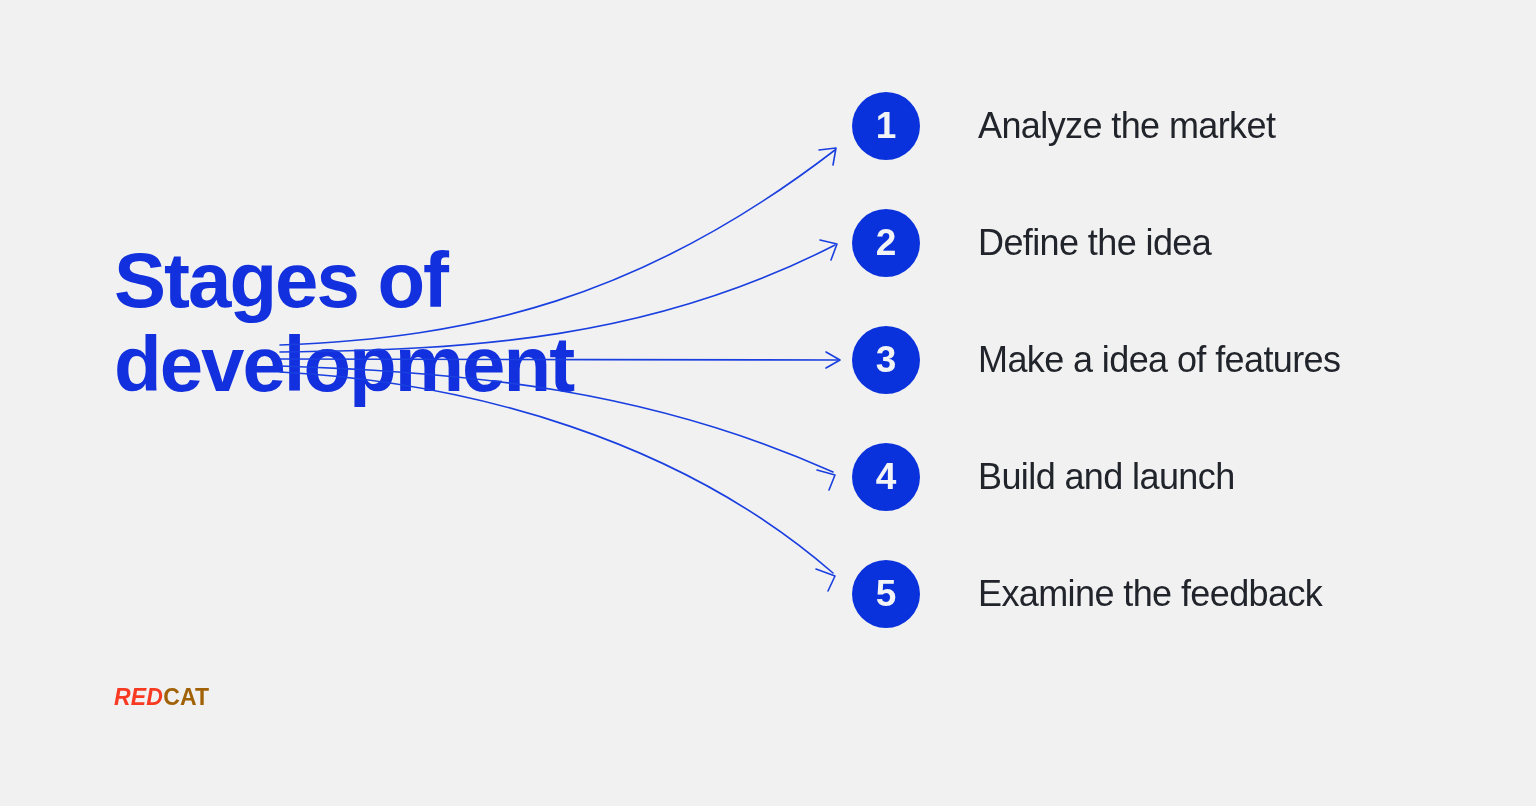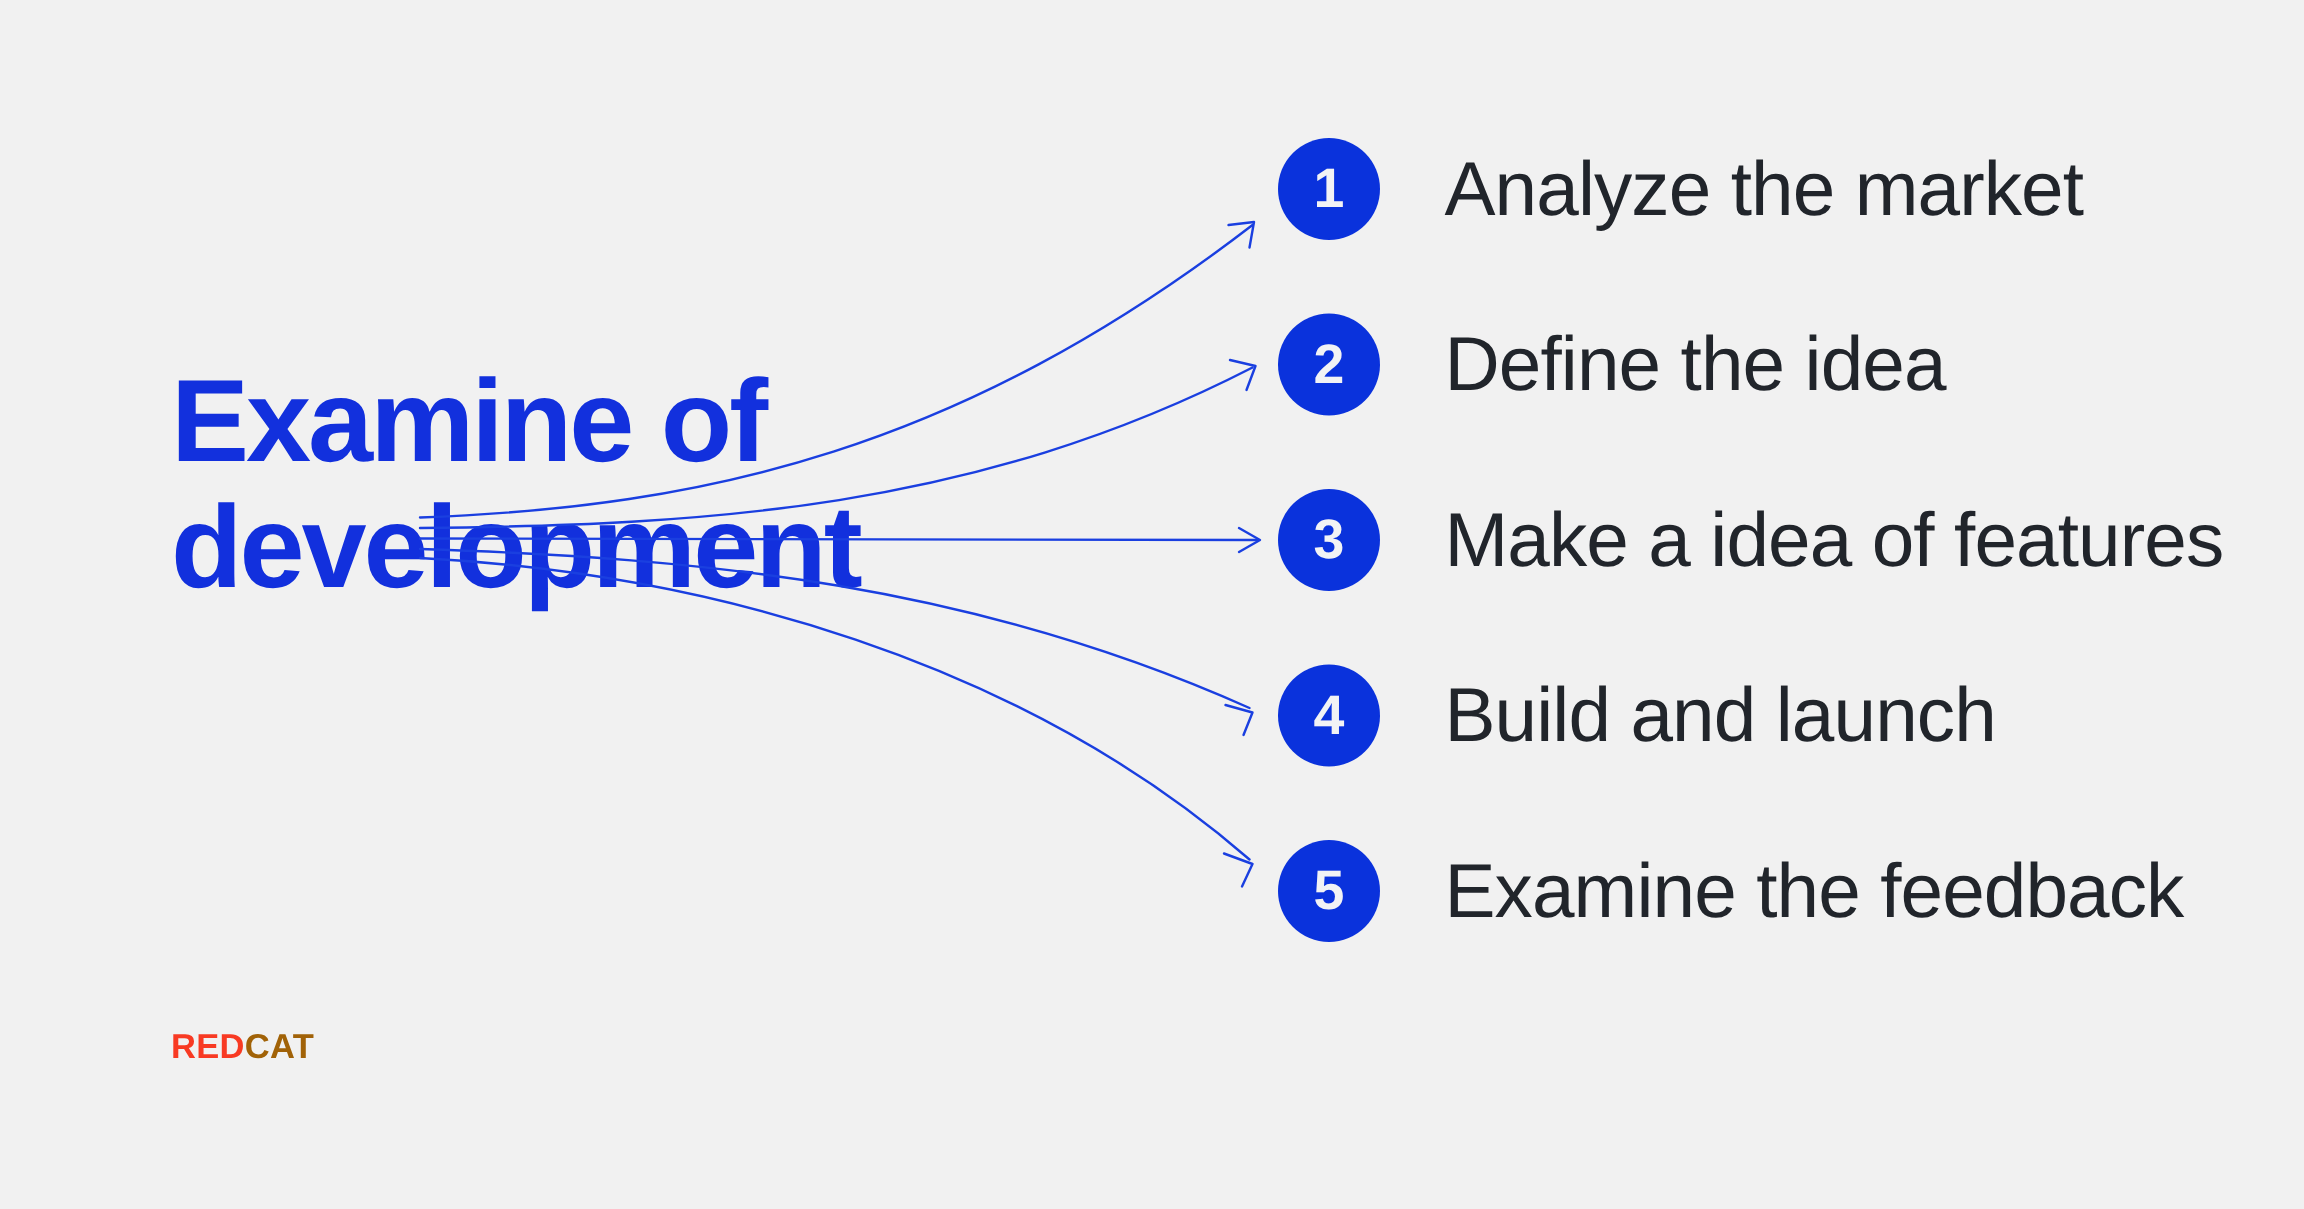--- a/index.html
+++ b/index.html
@@ -72,51 +72,51 @@
     justify-content: center;
     font-family: "Liberation Sans", sans-serif;
     font-weight: 700;
     font-size: 37px;
     line-height: 1;
     flex: 0 0 auto;
     box-sizing: border-box;
     padding-bottom: 2px;
   }
   .step-label {
-    margin-left: 43px;
+    margin-left: 58px;
     font-family: "Liberation Sans", sans-serif;
     font-weight: 400;
-    font-size: 51px;
+    font-size: 36px;
     line-height: 68px;
     letter-spacing: -0.6px;
     color: #21252b;
     white-space: nowrap;
   }
 
   
   #logo {
     position: absolute;
     left: 114px;
     top: 686px;
     font-family: "Liberation Sans", sans-serif;
     font-weight: 700;
     font-size: 23px;
     letter-spacing: 0.2px;
     line-height: 1;
   }
-  #logo .logo-red { color: #f83a23; }
+  #logo .logo-red { color: #f83a23; font-style: italic; }
   #logo .logo-cat { color: #a16207; }
 </style>
 </head>
 <body>
 
 <div id="slide">
 
   <div id="title-block">
-    <div class="title-line">Examine of</div>
+    <div class="title-line">Stages of</div>
     <div class="title-line">development</div>
   </div>
 
   <svg id="arrows" viewBox="0 0 1536 806" width="1536" height="806" fill="none" xmlns="http://www.w3.org/2000/svg">
     <g stroke="#1a3fe0" stroke-width="1.6" fill="none" stroke-linecap="round" stroke-linejoin="round">
 
       <path d="M280,345 C470,338 640,300 835,150"></path>
       <path d="M819,150 L836,148 L833,165"></path>
 
       <path d="M280,352 C470,350 650,340 835,245"></path>

